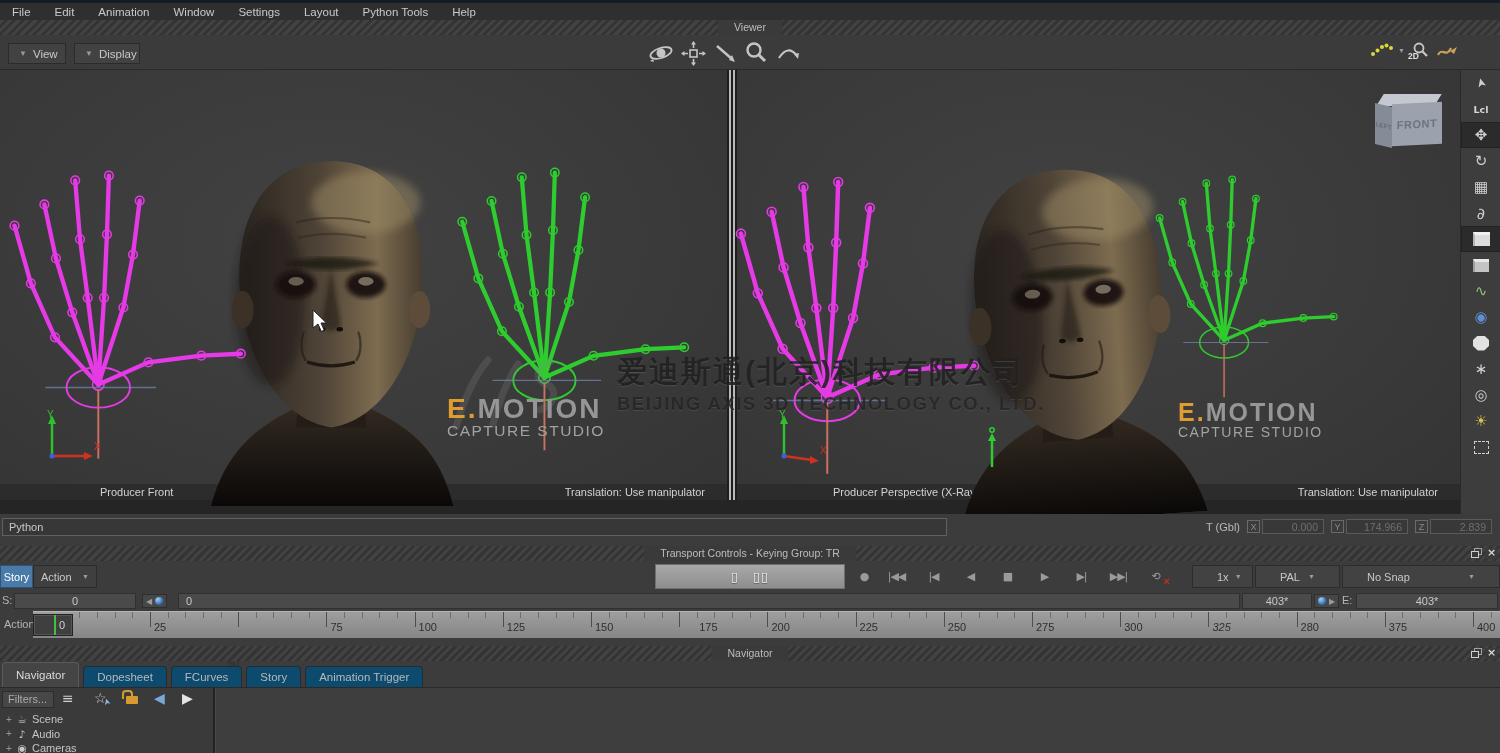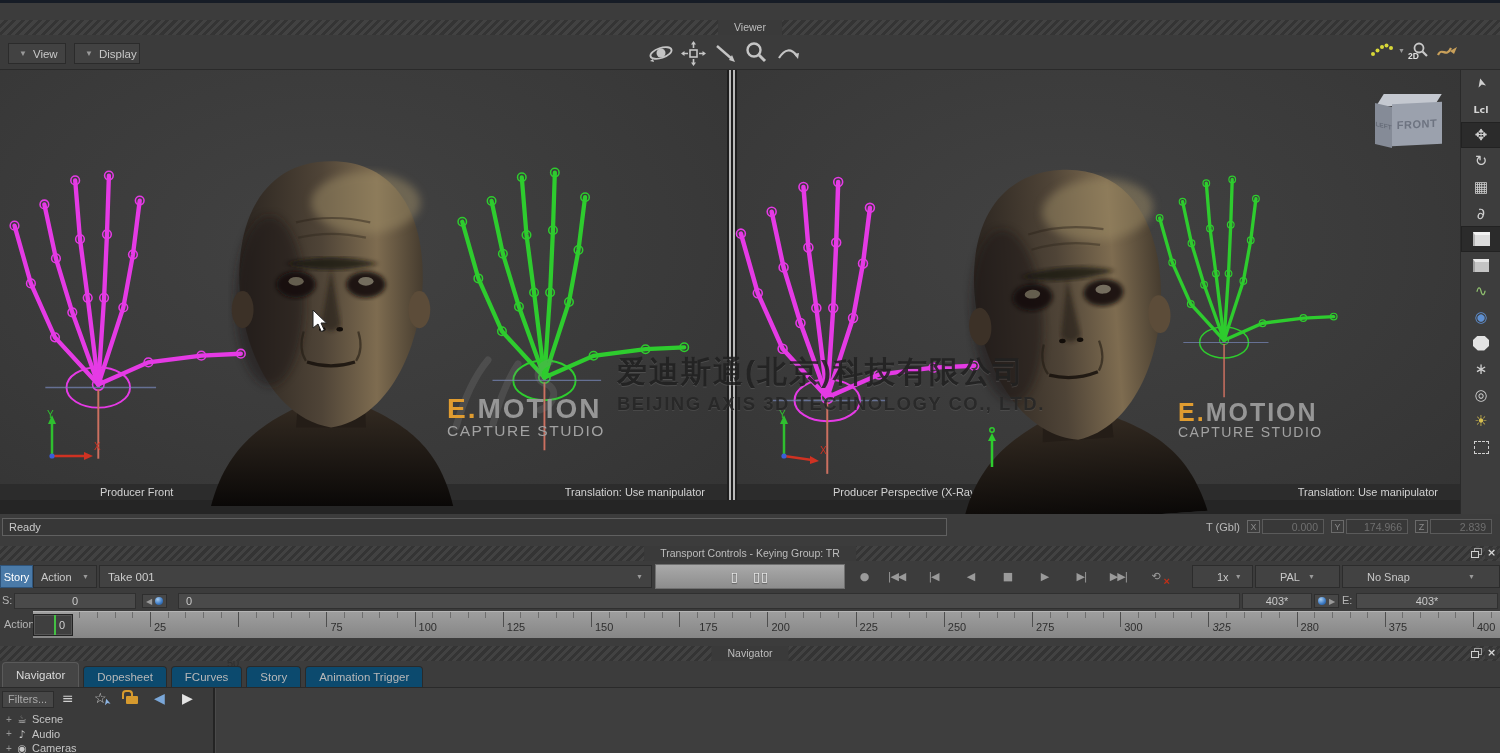--- a/index.html
+++ b/index.html
@@ -235,20 +235,30 @@
         <path d="M98,198 Q120,205 142,198" stroke="#16100c" stroke-width="3" fill="none" opacity="0.85"></path>
         <path d="M95,170 Q90,186 97,197" stroke="#221a12" stroke-width="2" fill="none" opacity="0.6"></path>
         <path d="M145,170 Q150,186 143,197" stroke="#221a12" stroke-width="2" fill="none" opacity="0.6"></path>
         <path d="M88,70 Q120,62 156,70" stroke="#2a2218" stroke-width="2" fill="none" opacity="0.45"></path>
         <path d="M90,84 Q120,77 152,84" stroke="#2a2218" stroke-width="2" fill="none" opacity="0.4"></path>
       </symbol>
     </defs>
   </svg>
 
   <div id="titlebar-strip"></div>
+  <div id="menu-bar">
+      <div class="menu-item">File</div>
+      <div class="menu-item">Edit</div>
+      <div class="menu-item">Animation</div>
+      <div class="menu-item">Window</div>
+      <div class="menu-item">Settings</div>
+      <div class="menu-item">Layout</div>
+      <div class="menu-item">Python Tools</div>
+      <div class="menu-item">Help</div>
+    </div>
 
   <div class="hatch" id="viewer-hatch">
     <span class="htitle">Viewer</span>
   </div>
 
   <div id="viewer-toolbar">
     <div class="drop-btn" style="left:8px;width:58px">
       <span class="arr">▼</span>
       <span>View</span>
     </div>
@@ -439,21 +449,21 @@
         <div class="tool">
           <span class="glyph " style="color: rgb(216, 192, 80);">☀</span>
         </div>
         <div class="tool">
           <span class="shape marquee"></span>
         </div>
       </div>
   </div>
 
   <div id="status-row">
-    <div id="ready-box">Ready</div>
+    <div id="ready-box">Python</div>
     <div id="tgbl">
       <span>T (Gbl)</span>
       <span id="tgbl-fields" style="display:flex;gap:7px">
           <div class="axisf">
             <span class="chip">X</span>
             <span class="afield">0.000</span>
           </div>
           <div class="axisf">
             <span class="chip">Y</span>
             <span class="afield">174.966</span>
@@ -470,23 +480,20 @@
     <span class="htitle">Transport Controls  -  Keying Group: TR</span>
     <span class="winbtns">
       <span class="winbtn restore"></span>
       <span class="winbtn close"></span>
     </span>
   </div>
   <div id="transport-row">
     <div id="story-btn">Story</div>
     <div id="action-btn" class="ddfield">
         <span>Action</span>
-      </div>
-    <div id="take-select" class="ddfield">
-        <span>Take 001</span>
       </div>
     <div id="view-toggles">
         <span class="vtoggle">▯</span>
         <span class="vtoggle">▯▯</span>
       </div>
     <div id="transport-buttons">
         <div class="tbtn">
           <span class="tglyph">●</span>
         </div>
         <div class="tbtn">

